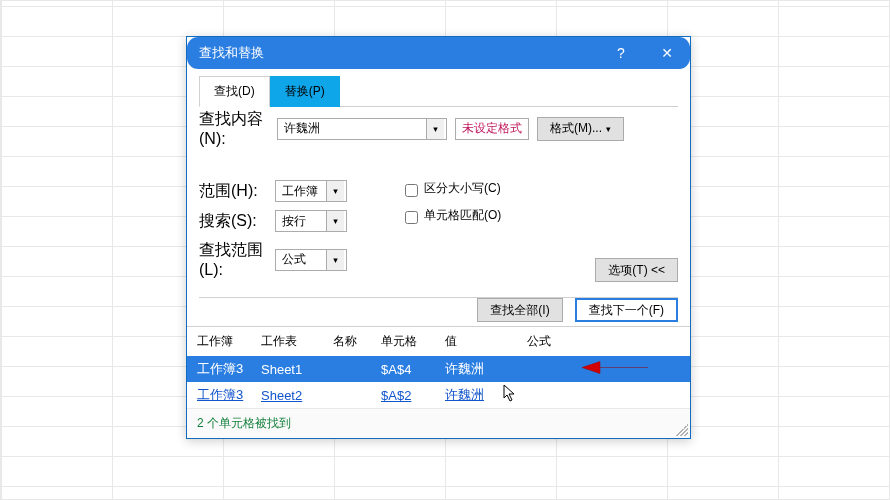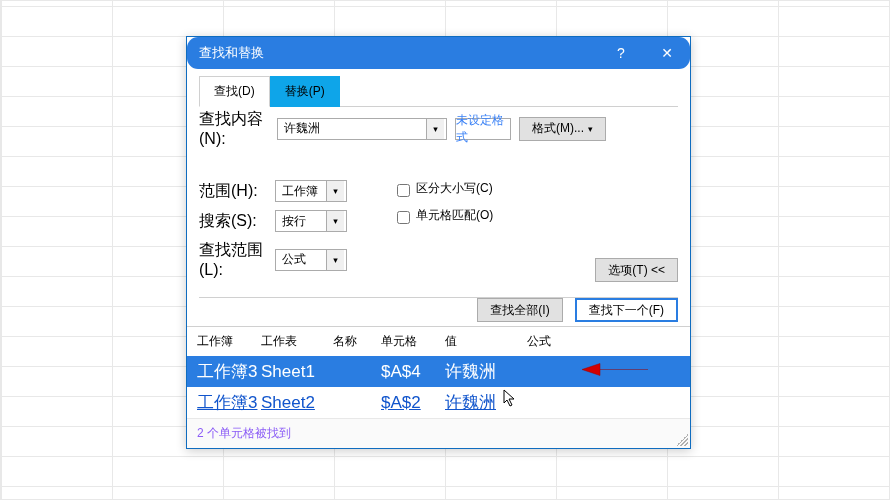--- a/index.html
+++ b/index.html
@@ -99,45 +99,45 @@
       height: 20px;
       border-left: 1px solid #ababab;
       display: flex;
       align-items: center;
       justify-content: center;
       font-size: 9px;
       background: #f0f0f0;
       cursor: pointer;
     }
     .format-preview {
-      width: 56px;
+      width: 74px;
       height: 22px;
       border: 1px solid #ababab;
       display: flex;
       align-items: center;
       justify-content: center;
       font-size: 12px;
-      color: #3b82f6;
+      color: #be185d;
     }
     .btn {
       height: 24px;
       padding: 0 12px;
       border: 1px solid #ababab;
       background: #e1e1e1;
       font-size: 12px;
       cursor: pointer;
       display: inline-flex;
       align-items: center;
       font-family: inherit;
       gap: 4px;
     }
     .btn.accent { border: 2px solid #2a7de1; background: #fff; }
     .option-section {
       display: flex;
-      gap: 12px;
+      gap: 20px;
       margin: 6px 0 10px 0;
     }
     .left-opts { width: 180px; }
     .right-opts { flex: 1; padding-left: 6px; }
     .checkbox-row { display: flex; align-items: flex-end; gap: 6px; margin-bottom: 10px; font-size: 12px; }
     .checkbox-row input { width: 13px; height: 13px; }
     .options-btn-row { display: flex; justify-content: flex-end; margin-top: 4px; }
     .action-row {
       display: flex;
       justify-content: flex-end;
@@ -160,31 +160,31 @@
     .results-header > div { flex-shrink: 0; }
     .col-wb { width: 64px; }
     .col-ws { width: 72px; }
     .col-nm { width: 48px; }
     .col-cell { width: 64px; }
     .col-val { width: 82px; }
     .col-fml { flex: 1; }
     .result-row {
       display: flex;
       padding: 4px 10px;
-      font-size: 17px;
+      font-size: 13px;
       align-items: center;
       position: relative;
     }
     .result-row > div { flex-shrink: 0; }
     .result-row.selected { background: #2a7de1; color: #fff; }
     .result-row.link a { color: #1155cc; text-decoration: underline; cursor: pointer; }
     .status-row {
       padding: 6px 10px;
       font-size: 12px;
-      color: #8b5cf6;
+      color: #15803d;
       border-top: 1px solid #e8e8e8;
       background: #fafafa;
       position: relative;
     }
     .gripper {
       position: absolute;
       right: 2px; bottom: 2px;
       width: 12px; height: 12px;
       background:
         linear-gradient(135deg, transparent 50%, #b0b0b0 50%, #b0b0b0 58%, transparent 58%,

